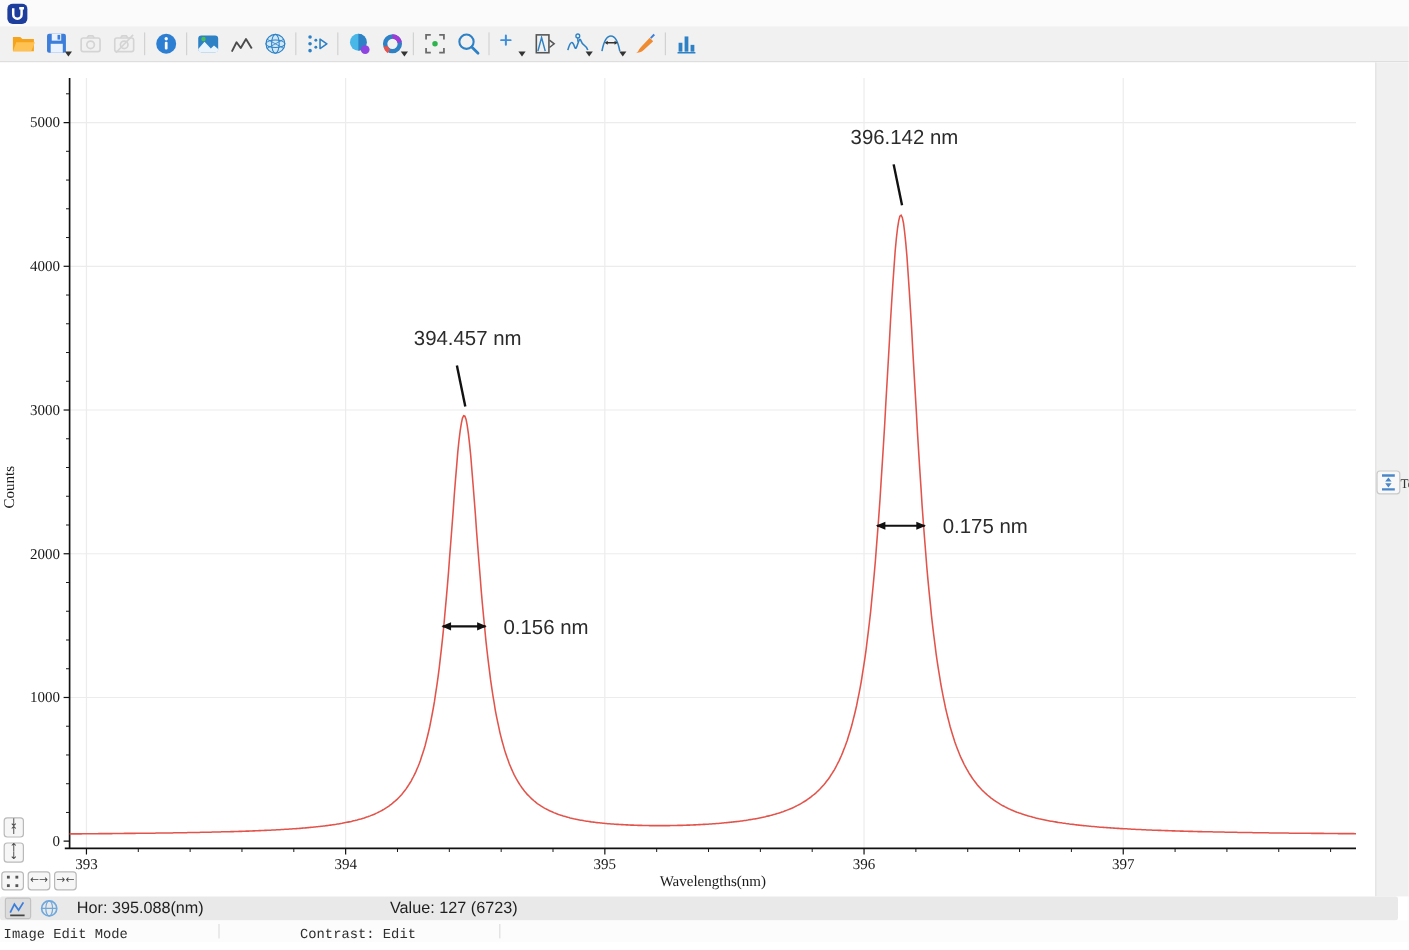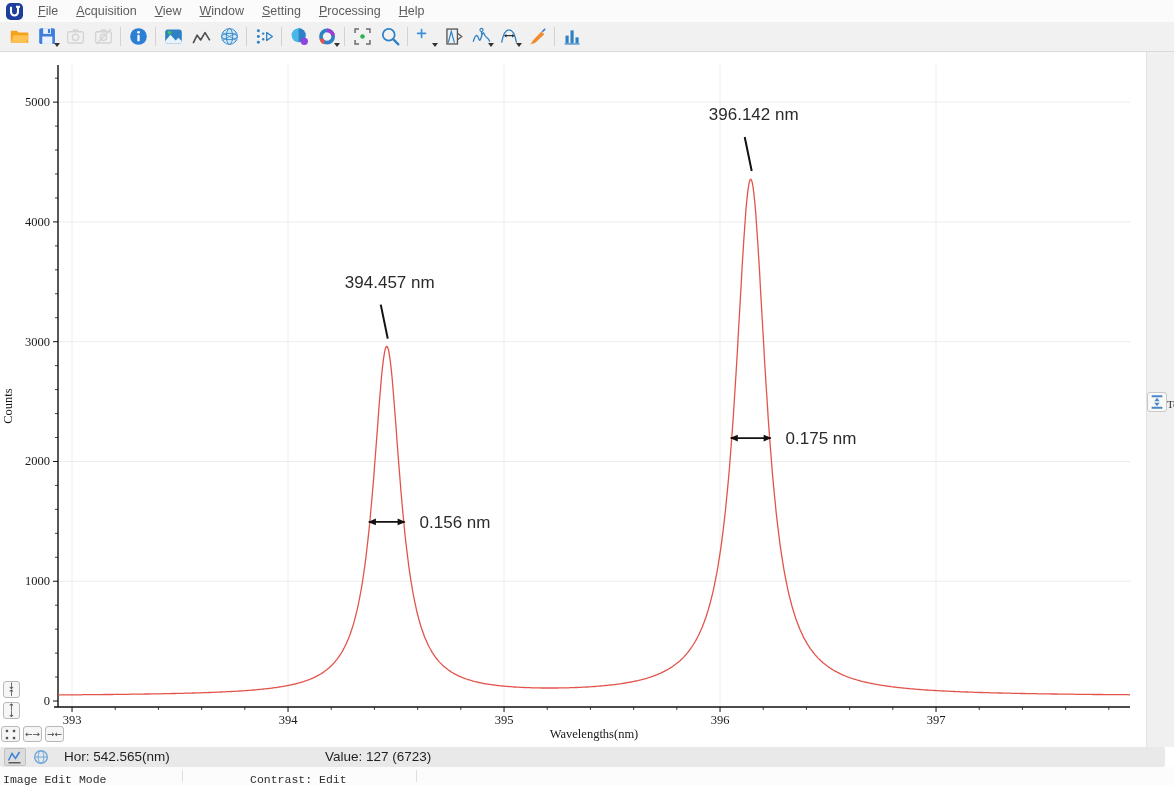--- a/index.html
+++ b/index.html
@@ -38,29 +38,20 @@
 </style>
 </head>
 <body>
 
 <div class="menubar">
   <svg class="app-logo" viewBox="0 0 18 18">
       <rect x="0" y="0" width="18" height="18" rx="5" fill="#1e3e9e"></rect>
       <path d="M5.3 4v5.6a3.7 3.7 0 0 0 7.4 0V4" fill="none" stroke="#fff" stroke-width="2.2"></path>
       <path d="M10.6 4h4.2" stroke="#fff" stroke-width="2.2"></path>
     </svg>
-  <div id="menu-items" style="display:flex">
-      <div class="menu-item"><u>F</u>ile</div>
-      <div class="menu-item"><u>A</u>cquisition</div>
-      <div class="menu-item"><u>V</u>iew</div>
-      <div class="menu-item"><u>W</u>indow</div>
-      <div class="menu-item"><u>S</u>etting</div>
-      <div class="menu-item"><u>P</u>rocessing</div>
-      <div class="menu-item"><u>H</u>elp</div>
-    </div>
 </div>
 
 <div class="toolbar" id="toolbar">
     <button class="tb-btn">
       <svg viewBox="0 0 24 24">
         <path d="M2 5.5h7l2 2h11V19H2z" fill="#f5a31a"></path>
         <path d="M2 19l3.2-8.5H23L19.5 19z" fill="#fdc253"></path>
       </svg>
     </button>
     <button class="tb-btn">
@@ -351,21 +342,21 @@
         <line x1="1.5" y1="13.8" x2="13.5" y2="13.8" stroke="#444" stroke-width="1.3"></line>
       </svg>
   </button>
   <button class="sb-icon">
     <svg width="16" height="16" viewBox="0 0 16 16">
         <circle cx="8" cy="8" r="6.3" fill="none" stroke="#6fa8dc" stroke-width="1.4"></circle>
         <ellipse cx="8" cy="8" rx="2.8" ry="6.3" fill="none" stroke="#6fa8dc" stroke-width="1"></ellipse>
         <line x1="1.7" y1="8" x2="14.3" y2="8" stroke="#6fa8dc" stroke-width="1"></line>
       </svg>
   </button>
-  <span class="sb-text" style="left:64px">Hor: 542.565(nm)</span>
+  <span class="sb-text" style="left:64px">Hor: 395.088(nm)</span>
   <span class="sb-text" style="left:325px">Value: 127 (6723)</span>
 </div>
 
 <div class="bottombar">
   <span class="bb-text" style="left:3px">Image Edit Mode</span>
   <span class="bb-text" style="left:250px">Contrast: Edit</span>
   <div class="bb-sep" style="left:182px"></div>
   <div class="bb-sep" style="left:416px"></div>
 </div>
 

